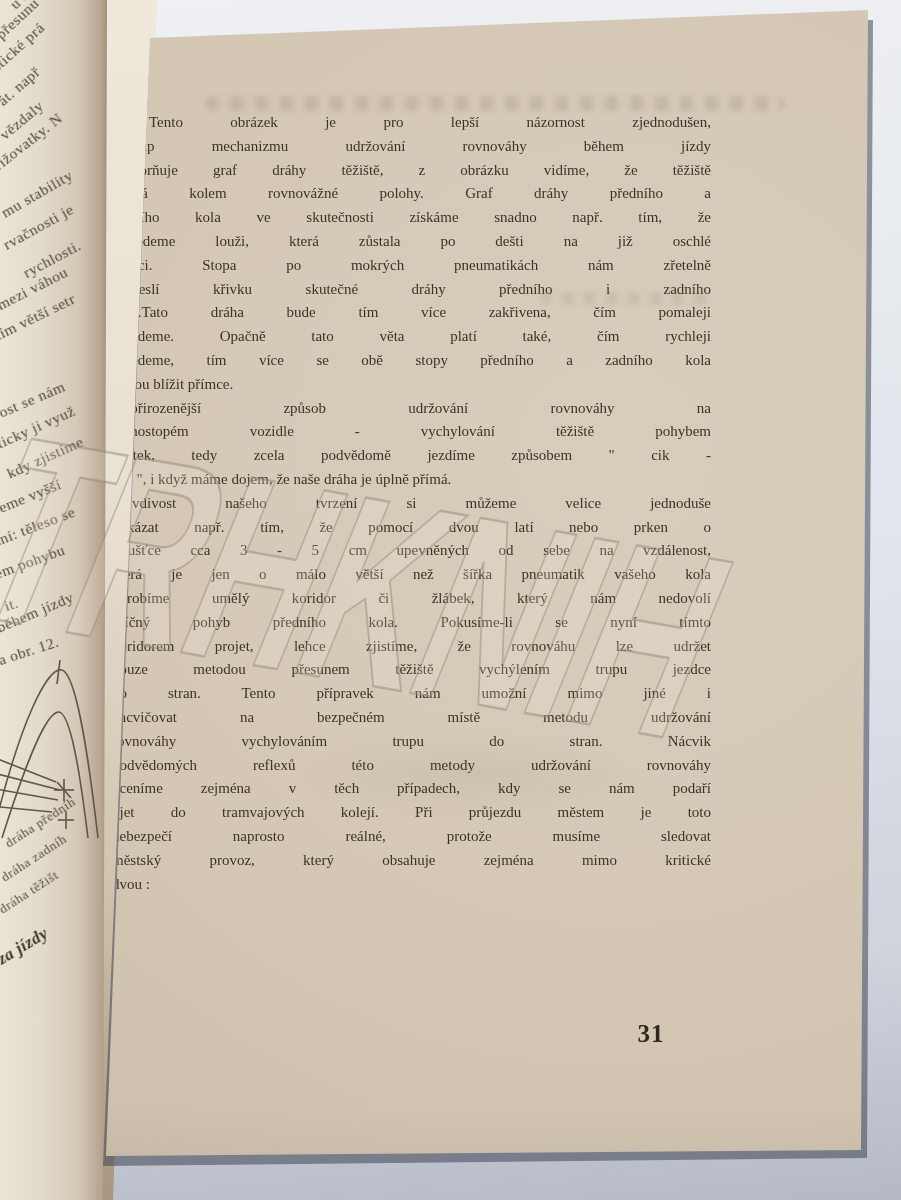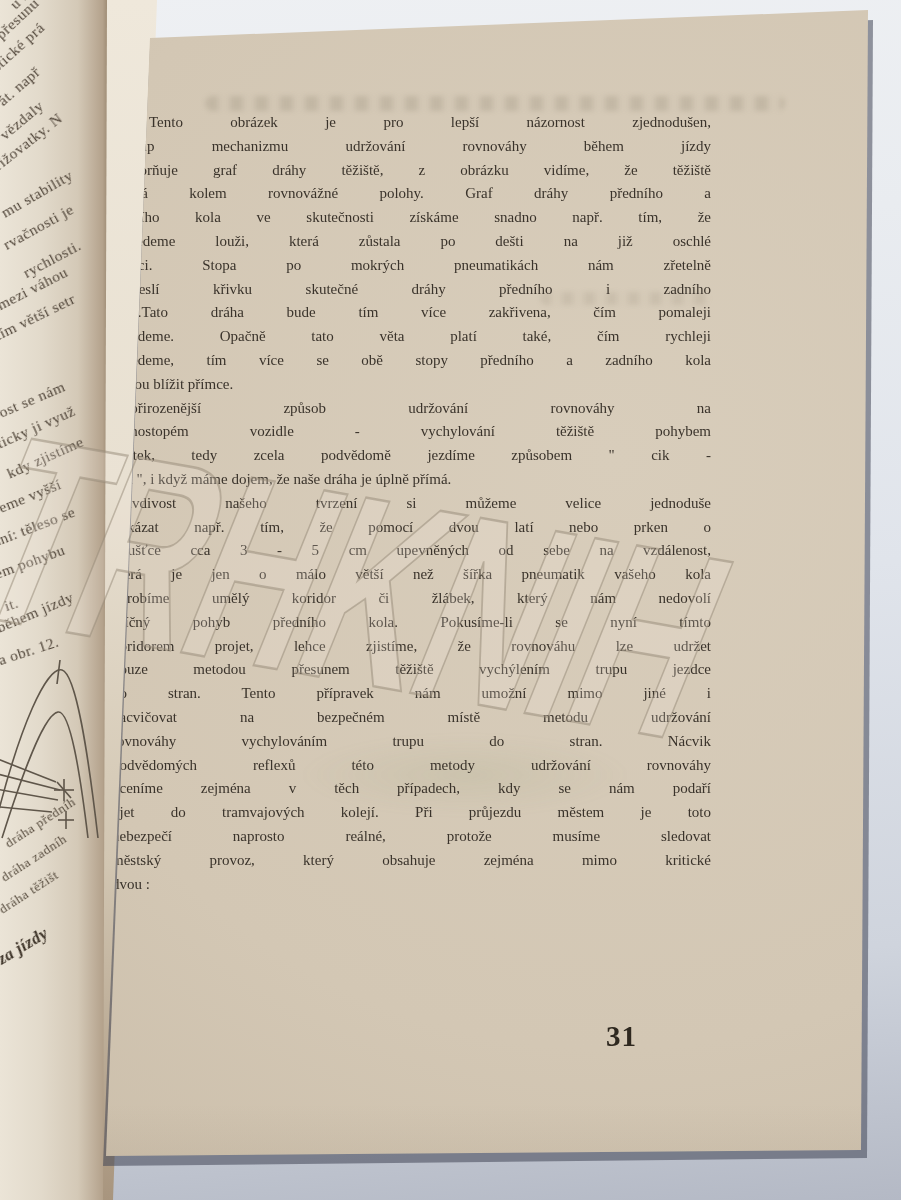--- a/index.html
+++ b/index.html
@@ -42,22 +42,22 @@
       radial-gradient(130% 95% at 68% 38%, #d8cdbb 0%, #d3c7b4 52%, #cabda9 84%, #c0b19c 100%);
   }
   .text-block{
     position:absolute;left:112px;top:111px;width:599px;
     font-size:15px;line-height:23.8px;color:#3a332b;
   }
   .line{text-align:justify;text-align-last:justify;}
   .line.indent{padding-left:37px;}
   .line.last{text-align-last:left;}
   .page-number{
-    position:absolute;left:606px;top:1020px;width:90px;
-    font-size:29px;font-weight:bold;color:#2e281f;letter-spacing:1px;
+    position:absolute;left:606px;top:1020px;width:90px;text-align:center;
+    font-size:25px;font-weight:bold;color:#2e281f;letter-spacing:1px;
   }
   
   .watermark{
     position:absolute;left:46px;top:398px;z-index:5;
     font-family:"Liberation Sans", sans-serif;font-weight:bold;
     font-size:268px;line-height:1;letter-spacing:-6px;white-space:nowrap;
     color:rgba(243,237,225,0.20);
     -webkit-text-stroke:2.5px rgba(148,136,117,0.50);
     transform:rotate(10deg) skewX(-12deg) scaleX(0.62);
     transform-origin:0 0;pointer-events:none;

